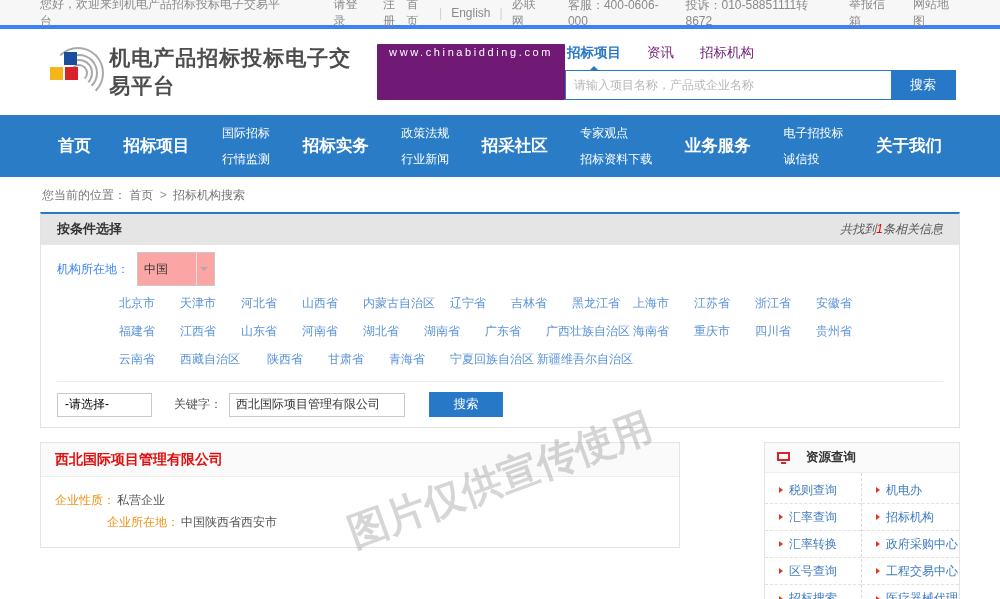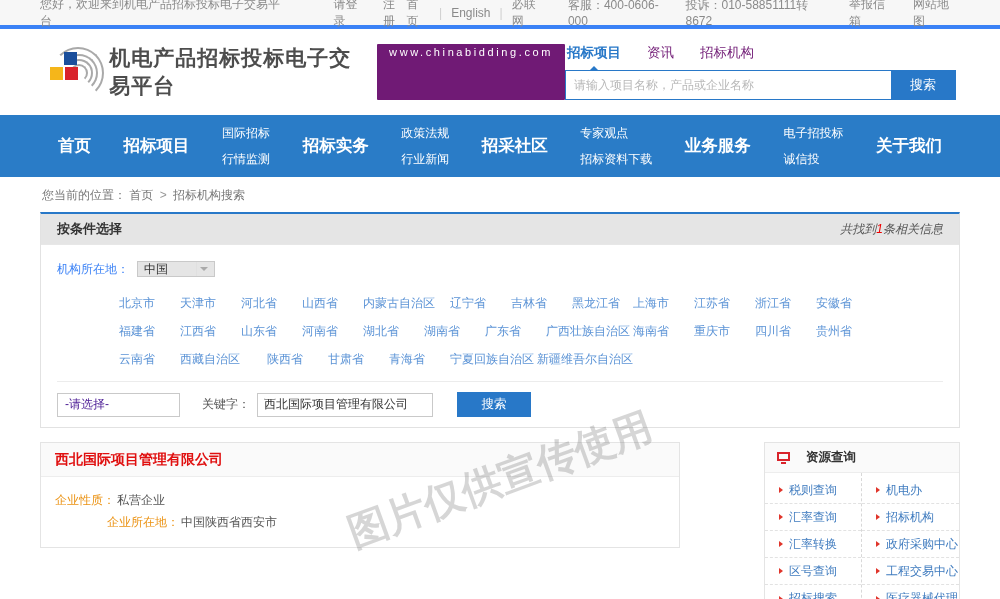--- a/index.html
+++ b/index.html
@@ -144,22 +144,22 @@
     padding: 0 16px;
   }
   .panel-head .title { font-size: 13px; font-weight: bold; color: #333; }
   .panel-head .count { font-size: 12px; color: #555; font-style: italic; }
   .panel-head .count b { color: #e00; font-weight: normal; }
 
   .panel-body { padding: 10px 16px 10px 16px; }
   .region-row { display: flex; align-items: center; height: 28px; }
   .region-label { font-size: 12px; color: #3b82f6; margin-right: 8px; }
   .select {
-    position: relative; width: 78px; height: 16px;
-    border: 1px solid #c9c9c9; background: #e5e5e5;
+    position: relative; width: 78px; height: 34px;
+    border: 1px solid #c9c9c9; background: #fca5a5;
     display: flex; align-items: center; padding: 0 18px 0 6px;
     font-size: 12px; color: #333; cursor: pointer;
   }
   .select .caret {
     position: absolute; right: 6px; top: 50%; margin-top: -2px;
     width: 0; height: 0;
     border-left: 4px solid transparent; border-right: 4px solid transparent;
     border-top: 4px solid #aaa;
   }
   .select .divline {
@@ -177,24 +177,24 @@
   }
   .prov-row .p.wide { width: 87px; }
 
   .kw-bar {
     margin-top: 8px;
     border-top: 1px solid #ececec;
     padding-top: 10px;
     display: flex; align-items: center; gap: 0;
   }
   .kw-select {
-    position: relative; width: 123px; height: 24px;
+    position: relative; width: 95px; height: 24px;
     border: 1px solid #c9c9c9; background: #fff;
     display: flex; align-items: center; padding: 0 20px 0 7px;
-    font-size: 12px; color: #4c1d95; cursor: pointer;
+    font-size: 12px; color: #000000; cursor: pointer;
   }
   .kw-label { margin-left: 22px; margin-right: 7px; font-size: 12px; color: #555; }
   .kw-input {
     width: 176px; height: 24px;
     border: 1px solid #c9c9c9; outline: none;
     padding: 0 6px; font-size: 12px; color: #333;
     font-family: "Liberation Sans", sans-serif;
   }
   .kw-btn {
     margin-left: 24px;

